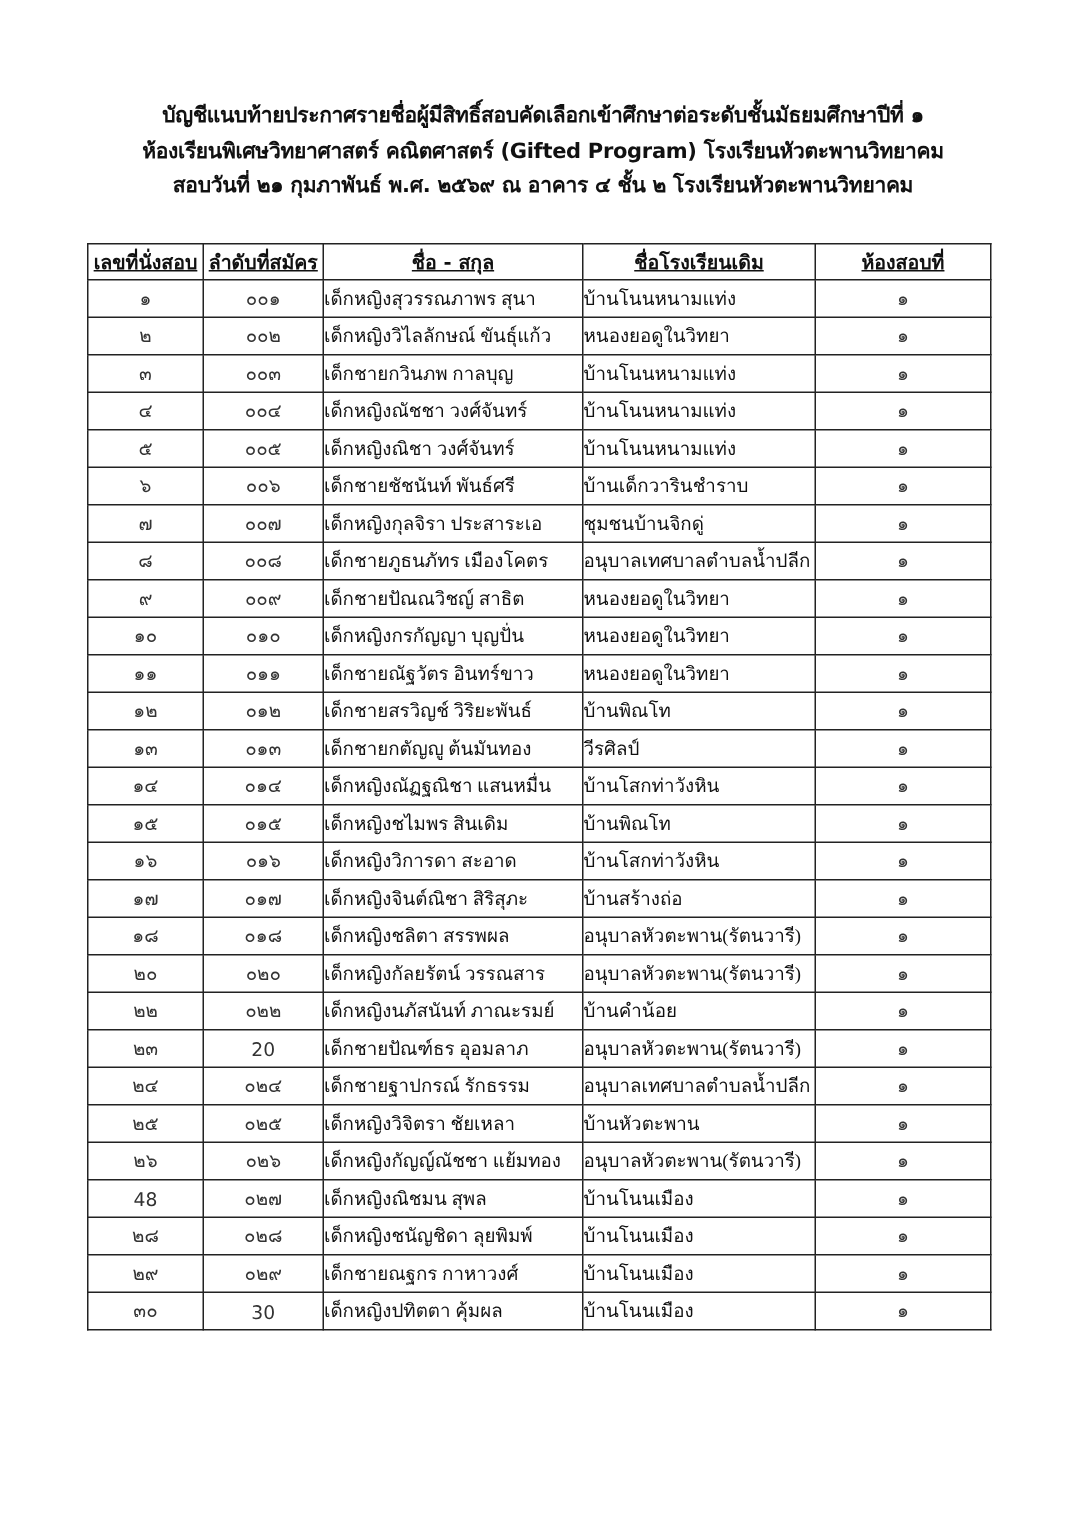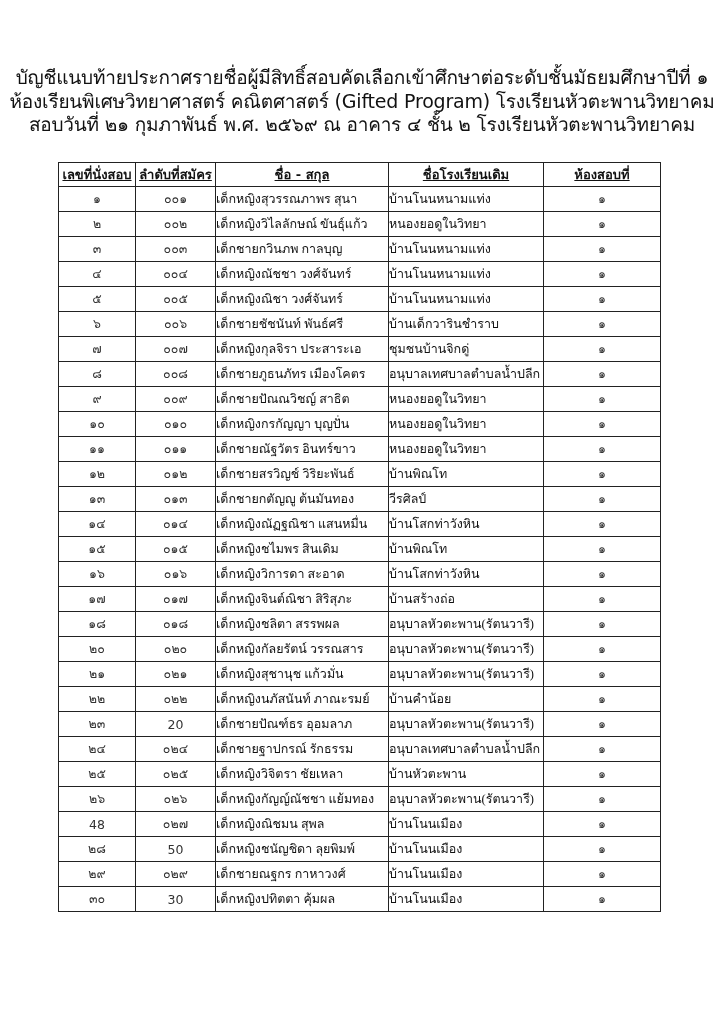--- a/index.html
+++ b/index.html
@@ -5,21 +5,21 @@
     html, body { margin: 0; padding: 0; background: #ffffff; }
     body {
       width: 724px; height: 1024px; position: relative; overflow: hidden;
       font-family: "DejaVu Sans", sans-serif; color: #111;
     }
     .title-block {
       position: absolute; top: 66px; left: 0; width: 724px;
       text-align: center;
     }
     .title-line {
-      font-weight: normal; font-size: 19px; line-height: 23.5px;
+      font-weight: bold; font-size: 14px; line-height: 23.5px;
       white-space: nowrap; letter-spacing: -0.2px;
     }
     table.roster {
       position: absolute; top: 162px; left: 58px;
       width: 602px; border-collapse: collapse; table-layout: fixed;
     }
     table.roster col.c1 { width: 77px; }
     table.roster col.c2 { width: 80px; }
     table.roster col.c3 { width: 173px; }
     table.roster col.c4 { width: 155px; }
@@ -190,27 +190,20 @@
         <td class="num">๑</td>
       </tr>
       <tr>
         <td class="num">๒๐</td>
         <td class="num">๐๒๐</td>
         <td class="txt">เด็กหญิงกัลยรัตน์ วรรณสาร</td>
         <td class="txt">อนุบาลหัวตะพาน(รัตนวารี)</td>
         <td class="num">๑</td>
       </tr>
       <tr>
-        <td class="num">๒๑</td>
-        <td class="num">๐๒๑</td>
-        <td class="txt">เด็กหญิงสุชานุช แก้วมั่น</td>
-        <td class="txt">อนุบาลหัวตะพาน(รัตนวารี)</td>
-        <td class="num">๑</td>
-      </tr>
-      <tr>
         <td class="num">๒๒</td>
         <td class="num">๐๒๒</td>
         <td class="txt">เด็กหญิงนภัสนันท์ ภาณะรมย์</td>
         <td class="txt">บ้านคำน้อย</td>
         <td class="num">๑</td>
       </tr>
       <tr>
         <td class="num">๒๓</td>
         <td class="num">20</td>
         <td class="txt">เด็กชายปัณฑ์ธร อุอมลาภ</td>
@@ -240,21 +233,21 @@
       </tr>
       <tr>
         <td class="num">48</td>
         <td class="num">๐๒๗</td>
         <td class="txt">เด็กหญิงณิชมน สุพล</td>
         <td class="txt">บ้านโนนเมือง</td>
         <td class="num">๑</td>
       </tr>
       <tr>
         <td class="num">๒๘</td>
-        <td class="num">50</td>
+        <td class="num">๐๒๘</td>
         <td class="txt">เด็กหญิงชนัญชิดา ลุยพิมพ์</td>
         <td class="txt">บ้านโนนเมือง</td>
         <td class="num">๑</td>
       </tr>
       <tr>
         <td class="num">๒๙</td>
         <td class="num">๐๒๙</td>
         <td class="txt">เด็กชายณฐกร กาหาวงศ์</td>
         <td class="txt">บ้านโนนเมือง</td>
         <td class="num">๑</td>

